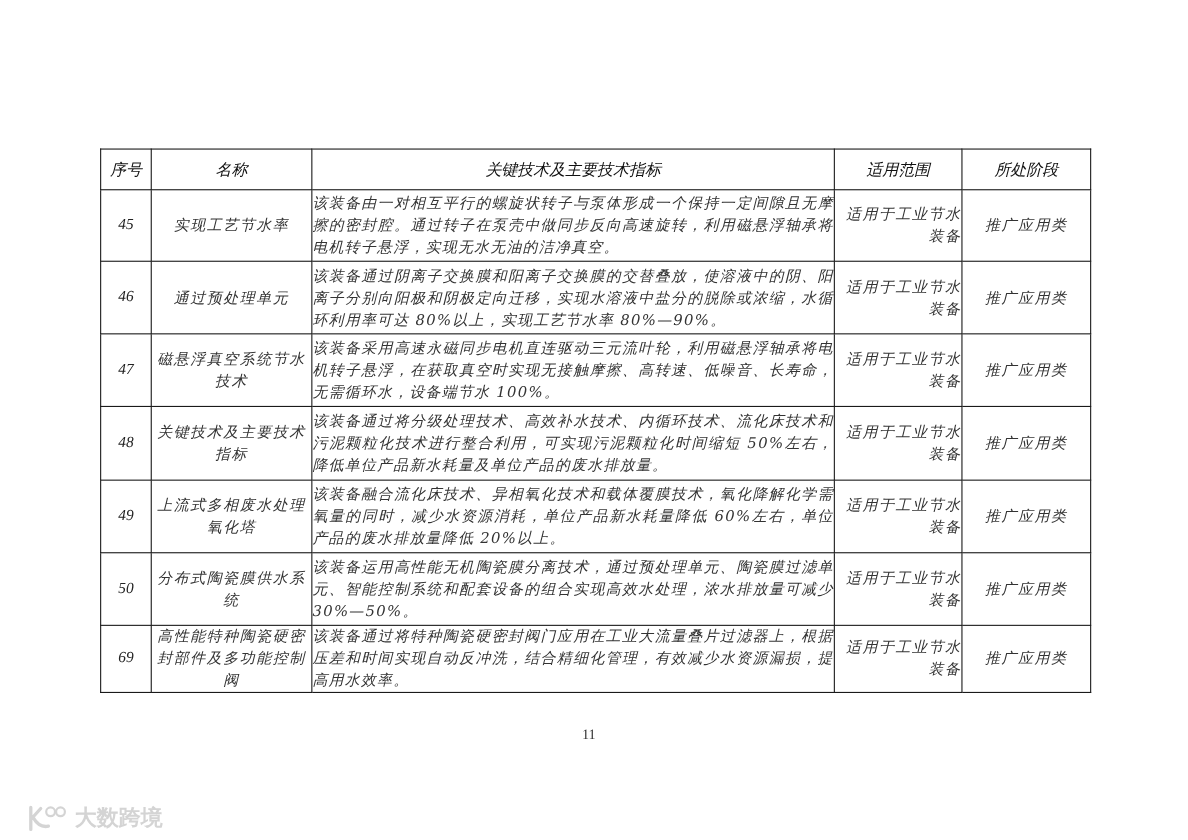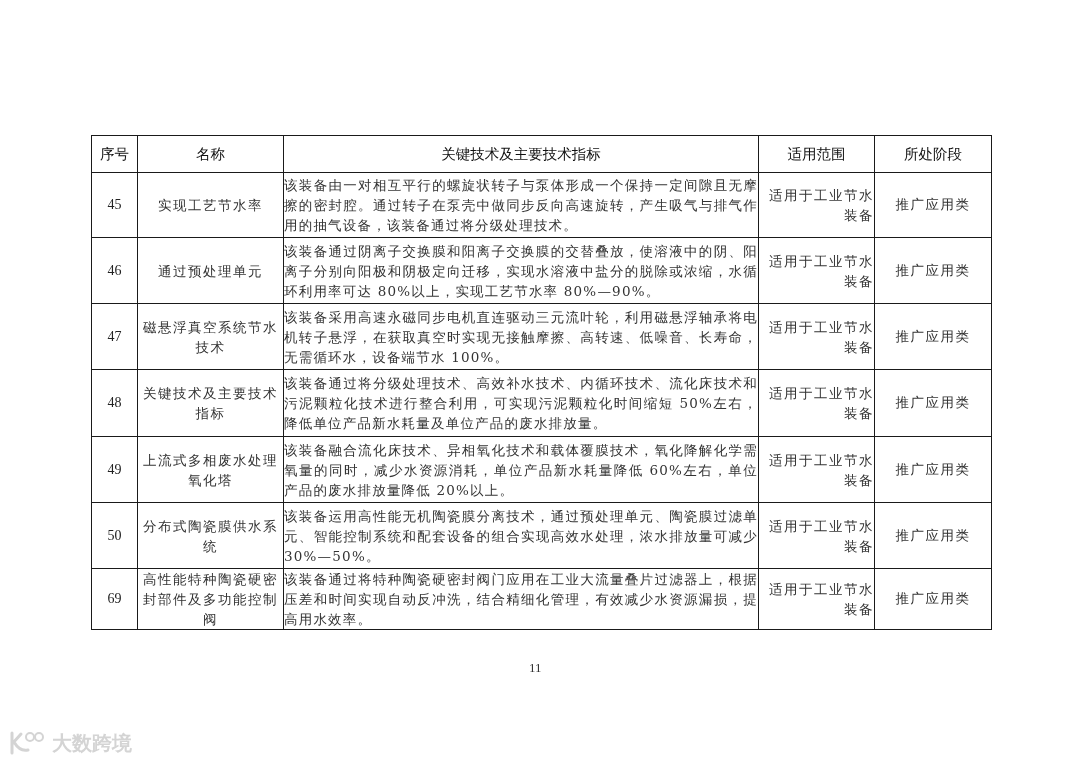--- a/index.html
+++ b/index.html
@@ -5,37 +5,37 @@
   html, body { margin: 0; padding: 0; }
   body {
     width: 1080px; height: 764px; background: #ffffff; position: relative; overflow: hidden;
     font-family: "DejaVu Serif", "Liberation Serif", serif; color: #222;
   }
   table.main {
     position: absolute; left: 91px; top: 135px; width: 900px;
     border-collapse: collapse; table-layout: fixed;
   }
   table.main td, table.main th {
-    border: 1.5px solid #1a1a1a; padding: 0; vertical-align: middle;
+    border: 1.5px solid #1a1a1a; padding: 0; vertical-align: middle; font-style: italic;
   }
   th {
     height: 36px; font-family: "DejaVu Sans", "Liberation Sans", sans-serif;
     font-weight: normal; font-size: 14.5px; color: #111; text-align: center;
   }
   td.num { text-align: center; font-size: 14px; font-family: "Liberation Serif", serif; }
   td.name { text-align: center; font-size: 13.5px; line-height: 20px; padding: 0 10px; letter-spacing: 1.5px; color: #333; }
   td.desc { font-size: 13.5px; line-height: 20px; padding: 1px 6px; letter-spacing: 1.2px; text-align: justify; color: #333; }
   td.scope { text-align: right; font-size: 13.5px; line-height: 20px; padding: 0 14px; letter-spacing: 1.5px; color: #333; }
   td.stage { text-align: center; font-size: 13.5px; letter-spacing: 1.5px; color: #333; }
   .page-number {
     position: absolute; left: 529px; top: 660px; font-size: 13px;
     font-family: "Liberation Serif", serif; color: #333;
   }
   .watermark {
-    position: absolute; left: 8px; top: 730px; display: flex; align-items: flex-start; gap: 4px;
+    position: absolute; left: 24px; top: 730px; display: flex; align-items: flex-end; gap: 4px;
     color: #d4d4d4; font-family: "DejaVu Sans", sans-serif; font-size: 20px; font-weight: bold;
   }
   .watermark svg { display: block; }
 </style>
 </head>
 <body>
 
 <table class="main">
   <colgroup>
     <col style="width:46px">
@@ -50,21 +50,21 @@
       <th>名称</th>
       <th>关键技术及主要技术指标</th>
       <th>适用范围</th>
       <th>所处阶段</th>
     </tr>
   </thead>
   <tbody>
     <tr style="height:65px">
       <td class="num">45</td>
       <td class="name">实现工艺节水率</td>
-      <td class="desc">该装备由一对相互平行的螺旋状转子与泵体形成一个保持一定间隙且无摩擦的密封腔。通过转子在泵壳中做同步反向高速旋转，产生吸气与排气作用的抽气设备，该装备通过将分级处理技术。</td>
+      <td class="desc">该装备由一对相互平行的螺旋状转子与泵体形成一个保持一定间隙且无摩擦的密封腔。通过转子在泵壳中做同步反向高速旋转，利用磁悬浮轴承将电机转子悬浮，实现无水无油的洁净真空。</td>
       <td class="scope">适用于工业节水装备</td>
       <td class="stage">推广应用类</td>
     </tr>
     <tr style="height:66px">
       <td class="num">46</td>
       <td class="name">通过预处理单元</td>
       <td class="desc">该装备通过阴离子交换膜和阳离子交换膜的交替叠放，使溶液中的阴、阳离子分别向阳极和阴极定向迁移，实现水溶液中盐分的脱除或浓缩，水循环利用率可达 80%以上，实现工艺节水率 80%—90%。</td>
       <td class="scope">适用于工业节水装备</td>
       <td class="stage">推广应用类</td>
     </tr>

